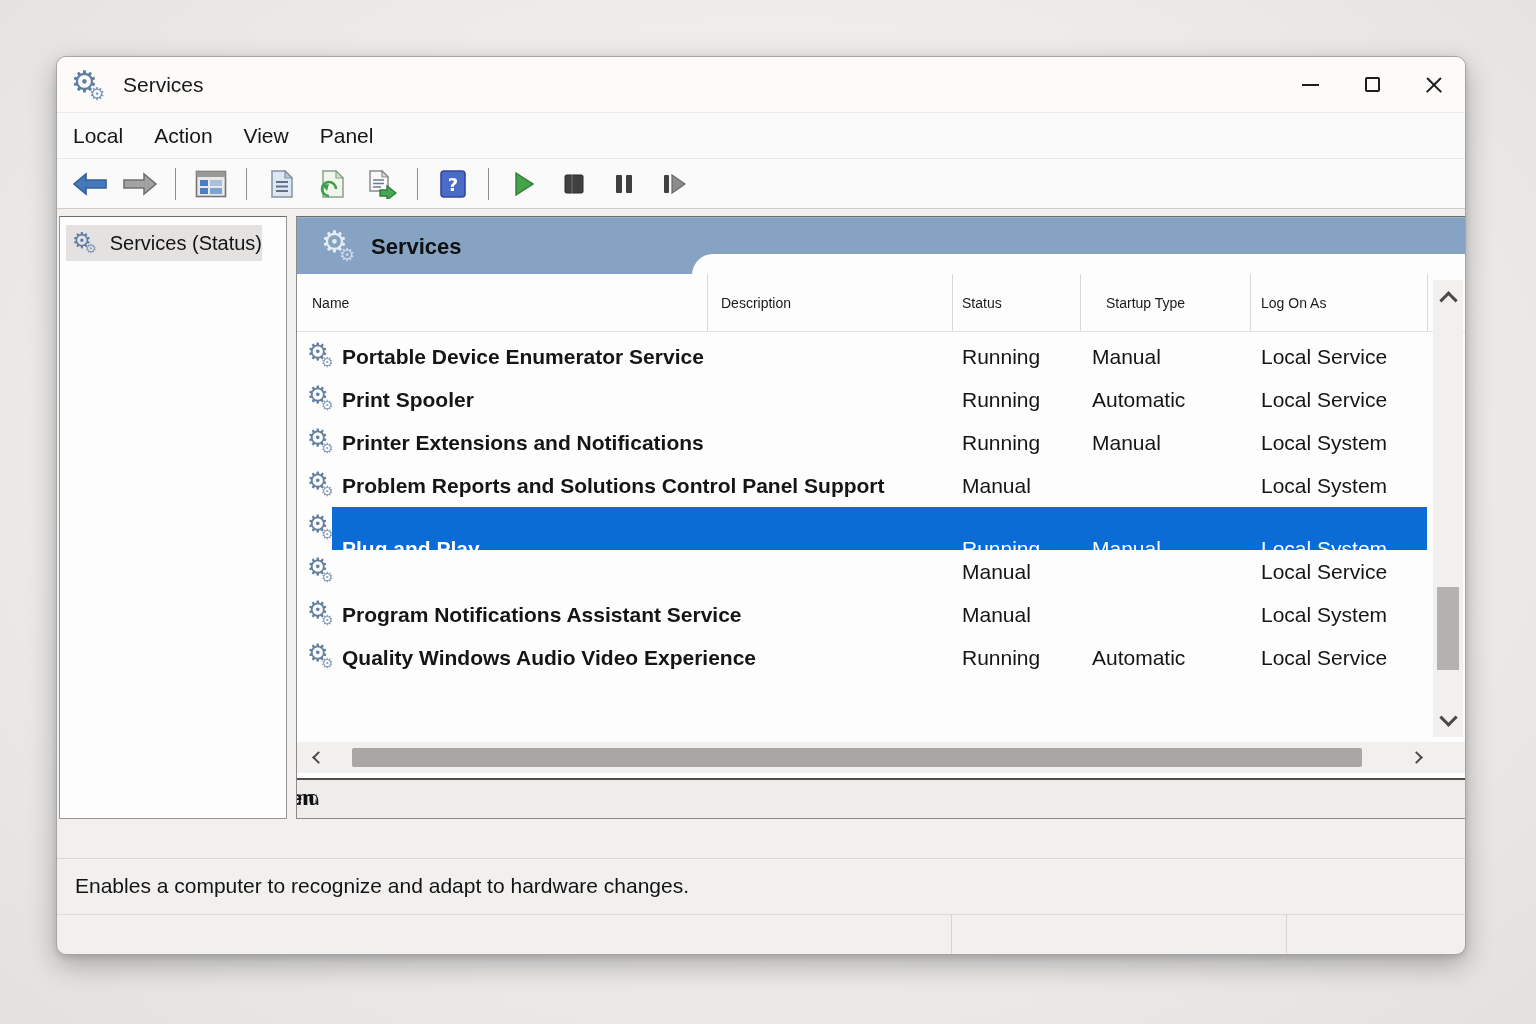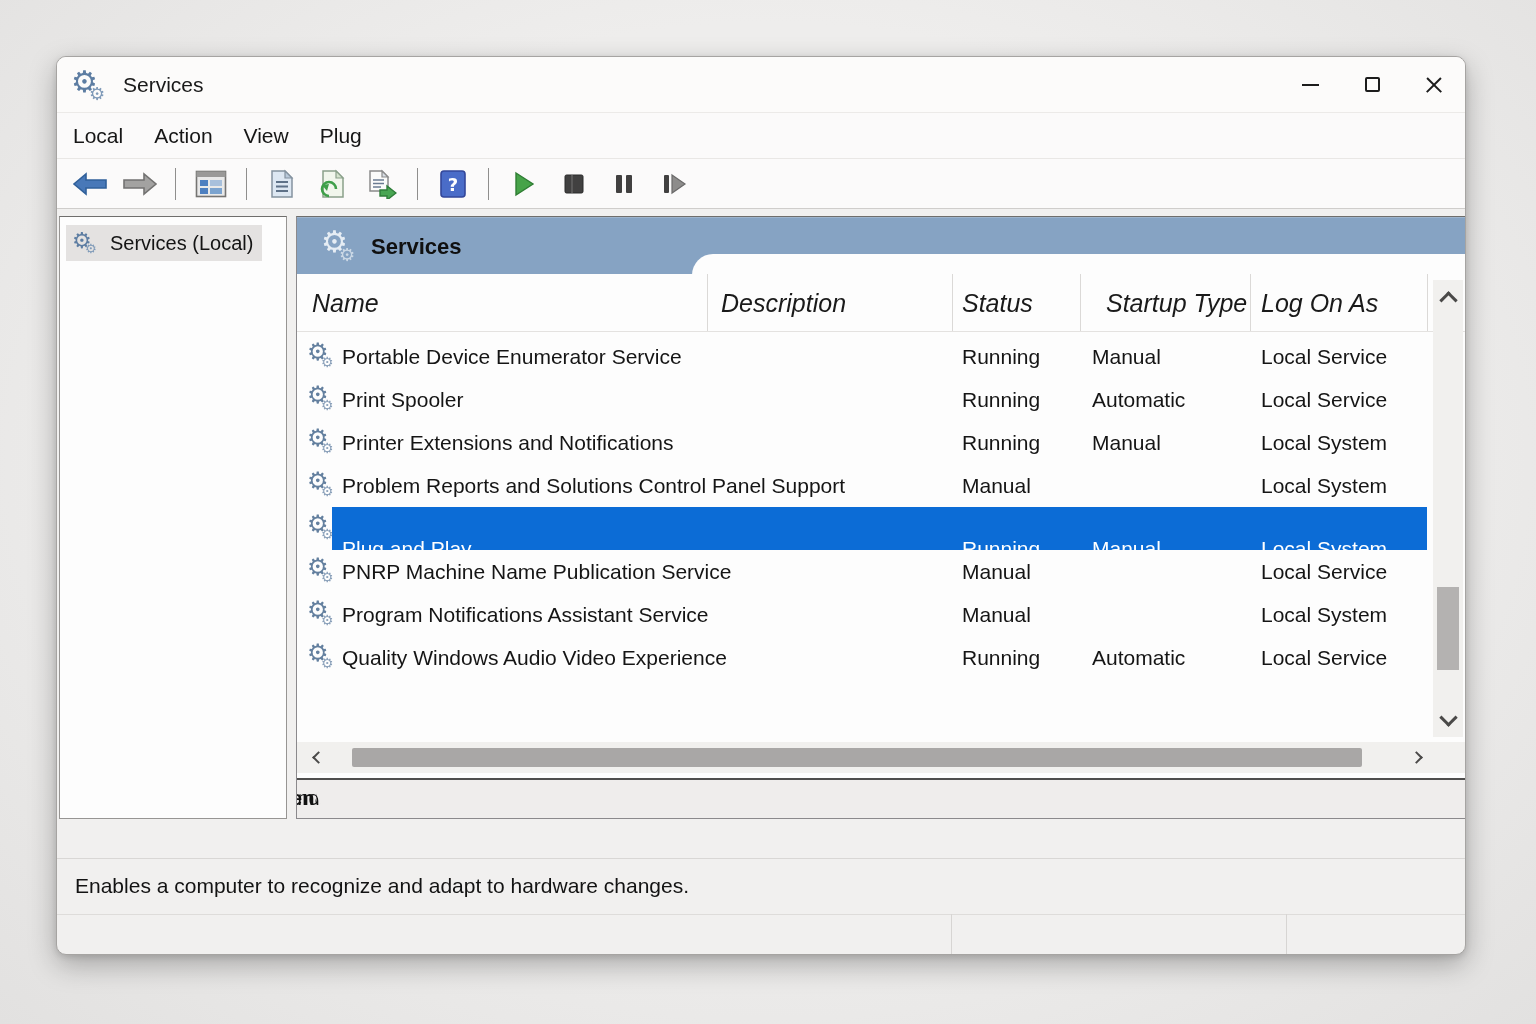--- a/index.html
+++ b/index.html
@@ -83,32 +83,32 @@
   .band { position:absolute; left:0; top:0; right:0; height:57px; background:#86a3c3;
           border-top:1px solid #9db4cd; }
   .band-cutout { position:absolute; left:395px; top:36px; right:0; height:21px;
                  background:#fdfdfd; border-top-left-radius:22px; }
   .band-gears { position:absolute; left:24px; top:6px; }
   .band-title { position:absolute; left:74px; top:0; height:57px; line-height:57px;
                 font-size:22px; font-weight:600; color:#101010; }
   
   .header-row { position:absolute; left:0; top:57px; right:0; height:58px;
                 background:#fdfdfd; border-bottom:1px solid #e4e2e0; }
-  .col-label { position:absolute; top:0; height:58px; line-height:58px; font-size:25px; color:#1a1a1a; white-space:nowrap;font-style:italic; }
+  .col-label { position:absolute; top:0; height:58px; line-height:58px; font-size:14px; color:#1a1a1a; white-space:nowrap; }
   .col-sep { position:absolute; top:0; bottom:0; width:1px; background:#dbd9d7; }
   
   .rows { position:absolute; left:0; top:118px; width:1136px; }
   .row { position:relative; height:43px; background:#fdfdfd; }
   .row.selected {
     background:linear-gradient(to right, #fdfdfd 0 35px, var(--sel,#0c6cd6) 35px 1130px, #fdfdfd 1130px);
   }
   .row.selected .cell { color:#fff;margin-top:20px; }
   .row .gears-row { position:absolute; left:10px; top:4px; }
   .cell { position:absolute; top:0; height:43px; line-height:43px; font-size:21px; color:#151515; white-space:nowrap; }
-  .c-name   { left:45px; }
+  .c-name   { left:45px;font-weight:bold; }
   .c-status { left:665px; }
   .c-startup{ left:795px; }
   .c-logon  { left:964px; }
   
   .vscroll { position:absolute; left:1136px; top:63px; width:30px; height:457px; background:#f1f0ee; }
   .vs-btn { position:absolute; left:0; width:30px; height:30px; display:flex; align-items:center; justify-content:center; }
   .vs-up { top:2px; } .vs-down { bottom:2px; }
   .vthumb { position:absolute; left:4px; top:307px; width:22px; height:83px; background:#b4b2b1; }
   .chev { display:block; width:13px; height:13px; border-right:3px solid #4a4948; border-bottom:3px solid #4a4948; }
   .chev-up   { transform:rotate(-135deg) translate(-2px,-2px); }
@@ -163,21 +163,21 @@
       <div class="win-btn">
           <span class="glyph-close"></span>
         </div>
     </div>
   </div>
 
   <div class="menubar">
     <span class="menu-item">Local</span>
     <span class="menu-item">Action</span>
     <span class="menu-item">View</span>
-    <span class="menu-item">Plug</span>
+    <span class="menu-item">Panel</span>
   </div>
 
   <div class="toolbar">
     <div class="tb-btn">
       <svg width="36" height="28" viewBox="0 0 36 28">
           <path d="M14 4 v6 h20 v8 h-20 v6 L2 14 Z" fill="#4878b8" stroke="#30609a" stroke-width="1.6"></path>
         </svg>
     </div>
     <div class="tb-btn">
       <svg width="36" height="28" viewBox="0 0 36 28">
@@ -251,21 +251,21 @@
         </svg>
     </div>
   </div>
 
   <div class="tree-panel">
     <div class="tree-item">
       <span class="gears gears-tree">
           <span class="g1">⚙</span>
           <span class="g2">⚙</span>
         </span>
-      <span class="tree-label">Services (Local)</span>
+      <span class="tree-label">Services (Status)</span>
     </div>
   </div>
 
   <div class="main-panel">
     <div class="band" style="background: rgb(134, 163, 195);">
       <span class="gears gears-band band-gears">
           <span class="g1">⚙</span>
           <span class="g2">⚙</span>
         </span>
       <span class="band-title">Services</span>
@@ -340,21 +340,20 @@
           <span class="cell c-status">Running</span>
           <span class="cell c-startup">Manual</span>
           <span class="cell c-logon">Local System</span>
         </div>
 
         <div class="row">
           <span class="gears gears-row">
             <span class="g1">⚙</span>
             <span class="g2">⚙</span>
           </span>
-          <span class="cell c-name">PNRP Machine Name Publication Service</span>
           <span class="cell c-status">Manual</span>
           <span class="cell c-startup"></span>
           <span class="cell c-logon">Local Service</span>
         </div>
 
         <div class="row">
           <span class="gears gears-row">
             <span class="g1">⚙</span>
             <span class="g2">⚙</span>
           </span>

